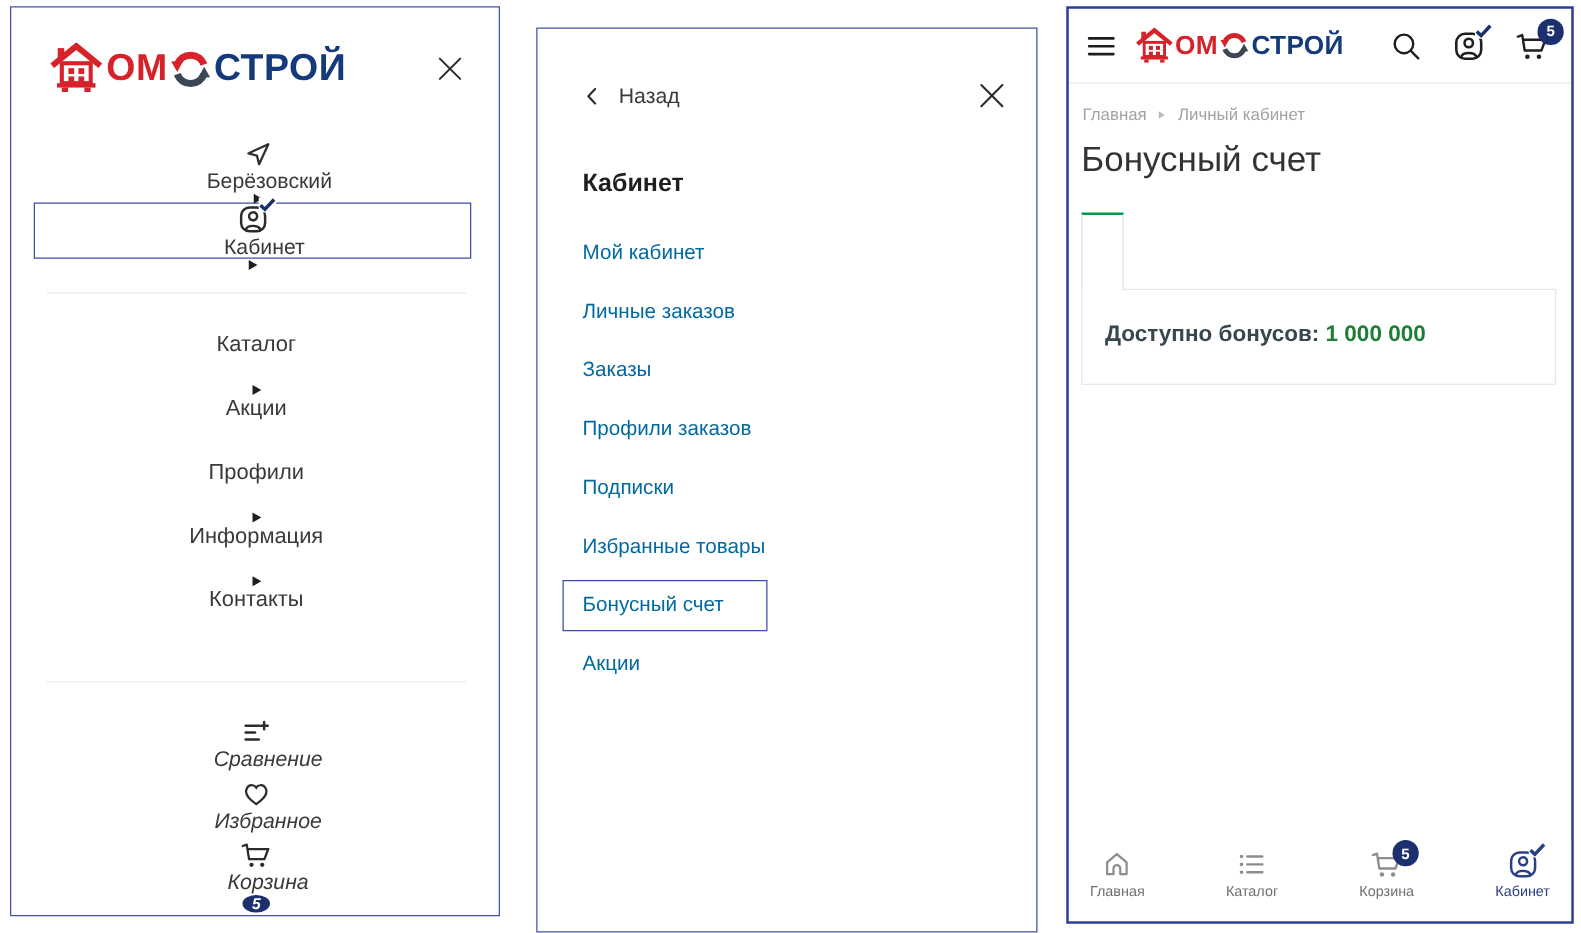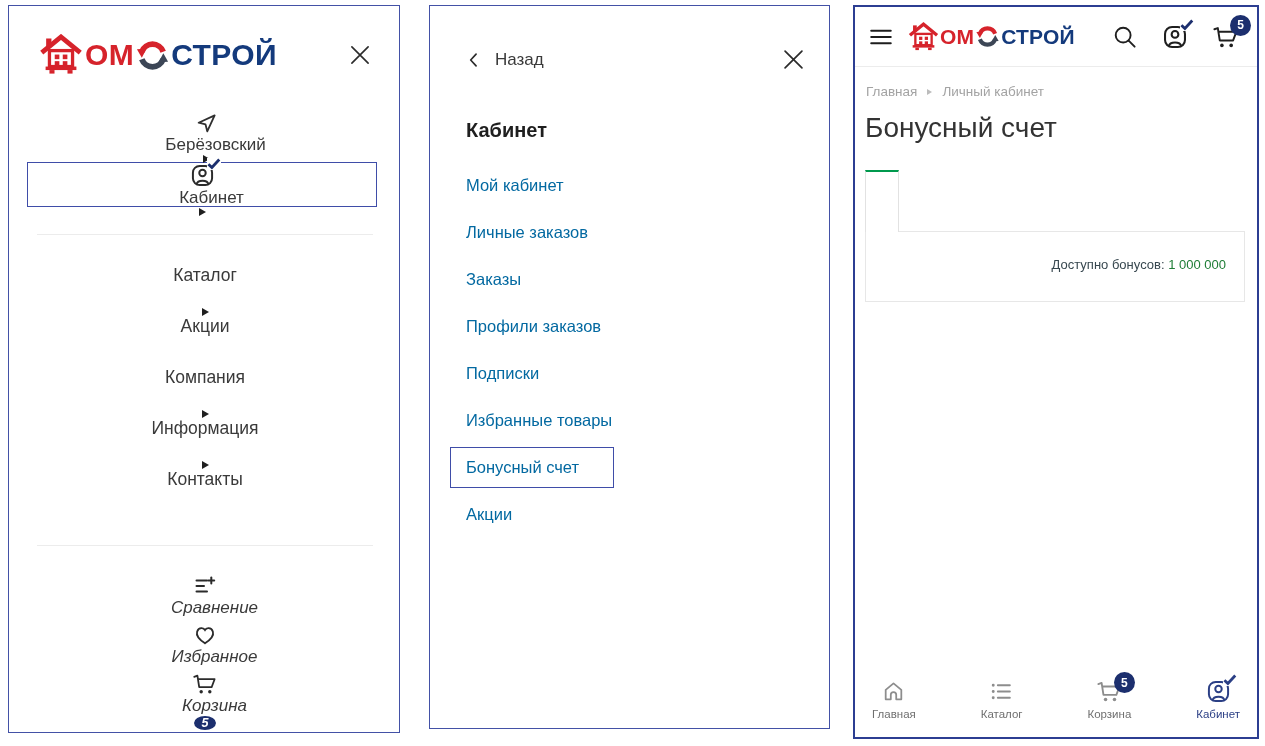--- a/index.html
+++ b/index.html
@@ -6,21 +6,21 @@
   html,body { width: 1265px; height: 746px; }
   body {
     background: #fff;
     font-family: "Liberation Sans", "DejaVu Sans", sans-serif;
     position: relative;
     overflow: hidden;
     color: #3a3a3a;
   }
   .panel { position: absolute; background: #fff; border: 1.6px solid #4351a6; overflow: hidden; }
   #panel-left  { left: 8px;   top: 5px; width: 392px; height: 728px; }
-  #panel-mid   { left: 429px; top: 5px; width: 401px; height: 724px; }
+  #panel-mid   { left: 429px; top: 22px; width: 401px; height: 724px; }
   #panel-right { left: 853px; top: 5px; width: 406px; height: 734px; border: 2px solid #2c3e92; }
 
   
   .logo { display: flex; align-items: center; }
   .lg-house { width: 44px; height: 42px; margin-right: 2px; flex: none; }
   .lg-ring  { width: 35px; height: 35px; margin: 0 1px; flex: none; }
   .lg-red  { color: #d6232b; font-weight: 800; font-size: 30px; letter-spacing: .4px; }
   .lg-navy { color: #143a7c; font-weight: 800; font-size: 30px; letter-spacing: .4px; }
   .logo-sm .lg-house { width: 31px; height: 30px; margin-right: 1px; }
   .logo-sm .lg-ring  { width: 25px; height: 25px; }
@@ -68,21 +68,21 @@
   .rp-iconbtn { cursor: pointer; line-height: 0; }
   .rp-cart { position: relative; }
   .rp-cart .badge { position: absolute; top: -9px; right: -11px; width: 21px; height: 21px; font-size: 12px; }
   .rp-bc { display: flex; align-items: center; gap: 10px; margin: 17px 14px 0 11px; font-size: 13.5px; color: #a3a3a3; }
   .bc-link { cursor: pointer; }
   .bsep { width: 0; height: 0; border-left: 5px solid #bcbcbc; border-top: 3.5px solid transparent; border-bottom: 3.5px solid transparent; }
   .rp-title { margin: 13px 0 0 10px; font-size: 28px; color: #333; }
   .rp-tab { position: relative; z-index: 2; margin: 26px 0 -1px 10px; width: 34px; height: 62px; background: #fff;
             border: 1px solid #e2e2e2; border-top: 2px solid #00994d; border-bottom: none; cursor: pointer; }
   .rp-box { margin: 0 12px 0 10px; border: 1px solid #e7e7e7; padding: 25px 18px 29px; }
-  .rp-line1 { font-size: 13px; font-weight: 400; color: #37474f; text-align: right; }
+  .rp-line1 { font-size: 18px; font-weight: 700; color: #37474f; }
   .green1 { color: #1e7d36; }
   .rp-line2 { margin-top: 16px; font-size: 15.5px; font-weight: 700; color: #37474f; line-height: 29px; width: 338px; }
   .green2 { color: #2e9b33; }
   .sep-navy { color: #1a2b72; }
   .link-navy { color: #1a2b72; cursor: pointer; text-decoration: none; }
   .rp-nav { position: absolute; left: 0; right: 0; bottom: 0; height: 66px; display: flex; justify-content: space-between; padding: 0 17px; background: #fff; }
   .bn-item { display: flex; flex-direction: column; align-items: center; padding-top: 8px; gap: 4px; cursor: pointer; }
   .bn-icon { line-height: 0; position: relative; }
   .bn-label { font-size: 11.5px; color: #6f6f6f; }
   .bn-item.active .bn-label { color: #2b3f85; }
@@ -154,21 +154,21 @@
   <div class="lp-menu">
     <div class="row">
       <span class="lp-mlabel">Каталог</span>
       <span class="spacer"></span>
         <span class="tri"></span>
     </div>
     <div class="row">
       <span class="lp-mlabel">Акции</span>
     </div>
     <div class="row">
-      <span class="lp-mlabel">Компания</span>
+      <span class="lp-mlabel">Профили</span>
       <span class="spacer"></span>
         <span class="tri"></span>
     </div>
     <div class="row">
       <span class="lp-mlabel">Информация</span>
       <span class="spacer"></span>
         <span class="tri"></span>
     </div>
     <div class="row">
       <span class="lp-mlabel">Контакты</span>

